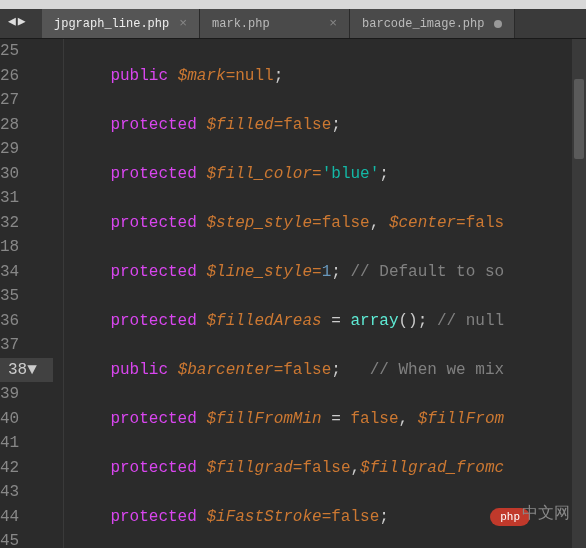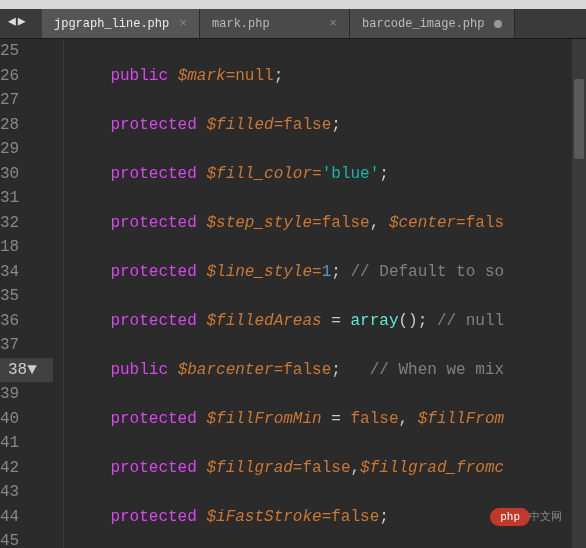--- a/index.html
+++ b/index.html
@@ -106,23 +106,23 @@
       background: #c0392b;
       color: #fff;
       font-size: 11px;
       padding: 3px 10px;
       border-radius: 10px;
       font-family: Liberation Mono, monospace;
       z-index: 5;
     }
     .badge-txt {
       position: absolute;
-      bottom: 24px; right: 24px;
+      bottom: 24px; right: 16px;
       color: #888;
-      font-size: 11px;
+      font-size: 16px;
       font-family: sans-serif;
       z-index: 5;
     }
     .scrollbar-v {
       position: absolute;
       right: 0; top: 39px;
       width: 14px;
       height: calc(100% - 39px);
       background: #3a3a3a;
     }

